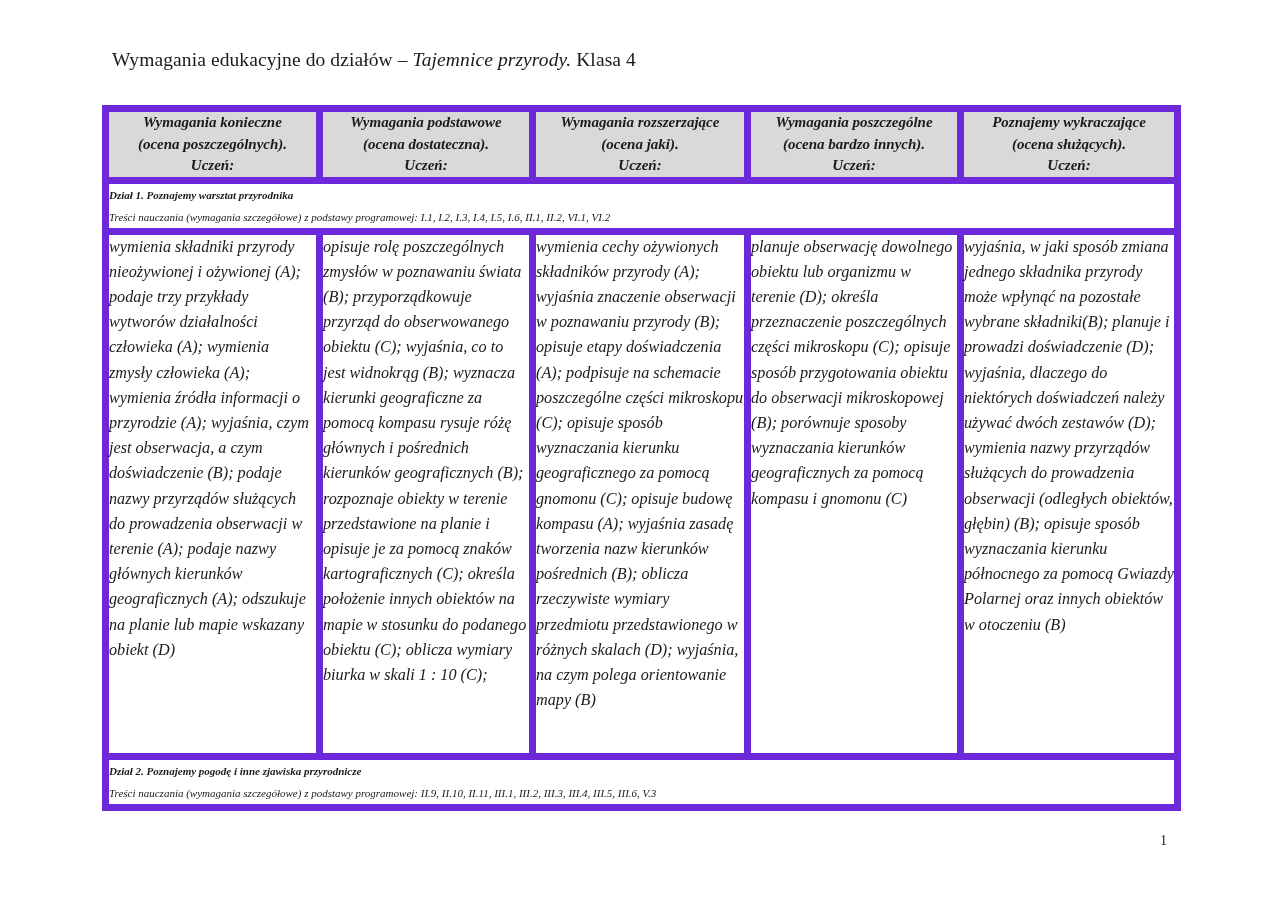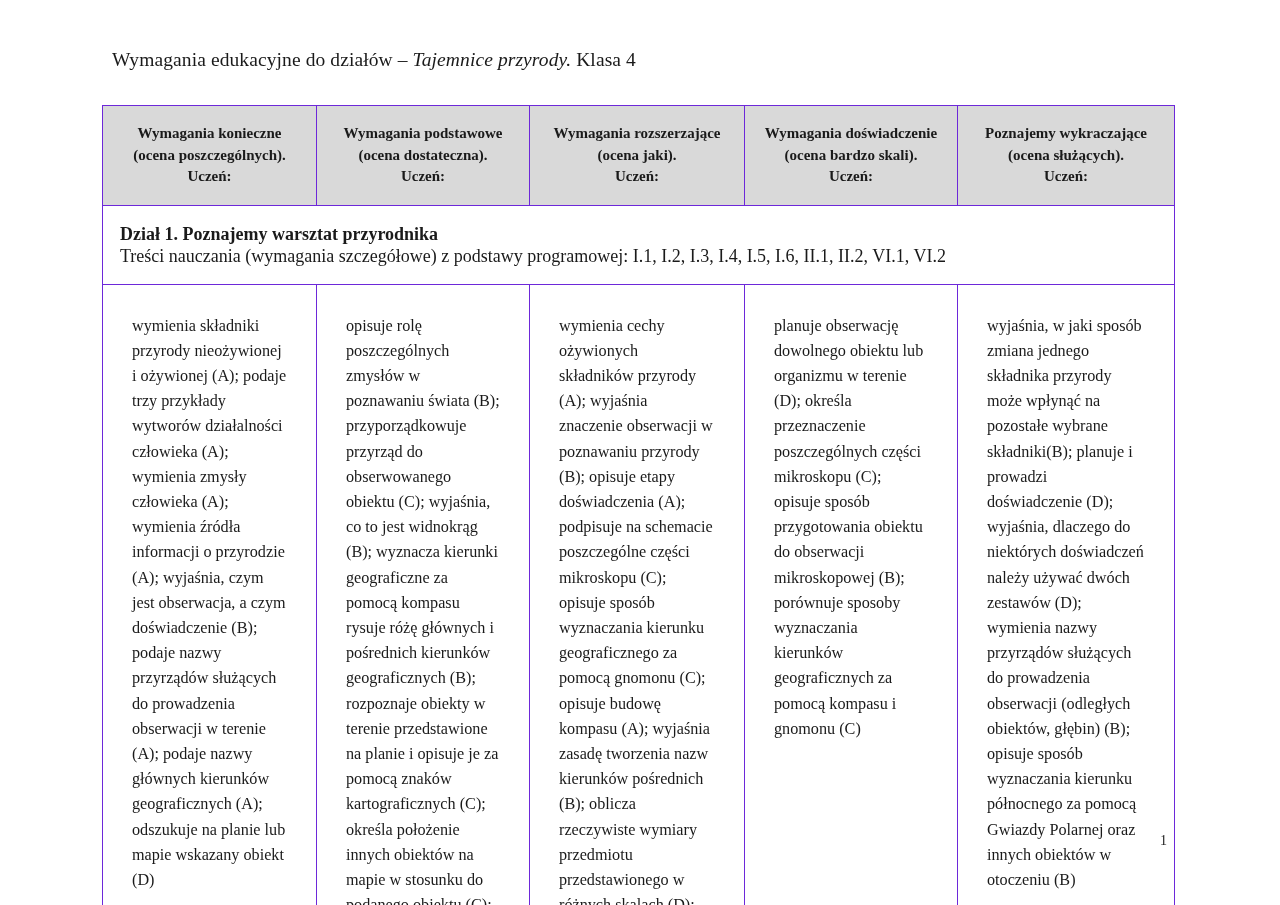--- a/index.html
+++ b/index.html
@@ -35,23 +35,24 @@
   }
   table.req-table {
     position: absolute;
     left: 102px;
     top: 105px;
     width: 1072px;
     border-collapse: collapse;
     table-layout: fixed;
   }
   table.req-table td {
-    border: 1px solid #6d28d9;
+    border: 7px solid #6d28d9;
     vertical-align: top;
-    padding: 17px;
+    padding: 0;
+    font-style: italic;
   }
   .col1 { width: 214px; }
   .col2 { width: 213px; }
   .col3 { width: 215px; }
   .col4 { width: 213px; }
   .col5 { width: 217px; }
 
   td.head-cell {
     background: #d9d9d9;
     text-align: center;
@@ -60,21 +61,21 @@
     font-size: 15px;
     line-height: 21.5px;
     padding: 6px 6px 7px 6px;
   }
   td.head-cell .hl {
     display: block;
   }
 
   td.section-cell {
     padding: 5px 0 5px 6px;
-    font-size: 18px;
+    font-size: 11px;
     line-height: 22px;
     margin-left: 33px;
   }
   .section-title {
     font-weight: bold;
     display: block;
     white-space: nowrap;
   }
   .section-sub {
     display: block;
@@ -82,21 +83,21 @@
   }
 
   td.body-cell {
     padding: 7px 7px 8px 8px;
     font-size: 16.2px;
     line-height: 25.2px;
     vertical-align: top;
     height: 518px;
   }
   td.body-cell p {
-    margin: 12px;
+    margin: 0;
     text-align: left;
     word-spacing: 0px;
   }
 
   .page-number {
     position: absolute;
     left: 1160px;
     top: 833px;
     font-size: 14px;
     line-height: 16px;
@@ -131,22 +132,22 @@
           <span class="hl">Wymagania podstawowe</span>
           <span class="hl">(ocena dostateczna).</span>
           <span class="hl">Uczeń:</span>
         </td>
         <td class="head-cell">
           <span class="hl">Wymagania rozszerzające</span>
           <span class="hl">(ocena jaki).</span>
           <span class="hl">Uczeń:</span>
         </td>
         <td class="head-cell">
-          <span class="hl">Wymagania doświadczenie</span>
-          <span class="hl">(ocena bardzo skali).</span>
+          <span class="hl">Wymagania poszczególne</span>
+          <span class="hl">(ocena bardzo innych).</span>
           <span class="hl">Uczeń:</span>
         </td>
         <td class="head-cell">
           <span class="hl">Poznajemy wykraczające</span>
           <span class="hl">(ocena służących).</span>
           <span class="hl">Uczeń:</span>
         </td>
       </tr>
 
       <tr>
@@ -167,18 +168,24 @@
           <p>wymienia cechy ożywionych składników przyrody (A); wyjaśnia znaczenie obserwacji w poznawaniu przyrody (B); opisuje etapy doświadczenia (A); podpisuje na schemacie poszczególne części mikroskopu (C); opisuje sposób wyznaczania kierunku geograficznego za pomocą gnomonu (C); opisuje budowę kompasu (A); wyjaśnia zasadę tworzenia nazw kierunków pośrednich (B); oblicza rzeczywiste wymiary przedmiotu przedstawionego w różnych skalach (D); wyjaśnia, na czym polega orientowanie mapy (B)</p>
         </td>
         <td class="body-cell">
           <p>planuje obserwację dowolnego obiektu lub organizmu w terenie (D); określa przeznaczenie poszczególnych części mikroskopu (C); opisuje sposób przygotowania obiektu do obserwacji mikroskopowej (B); porównuje sposoby wyznaczania kierunków geograficznych za pomocą kompasu i gnomonu (C)</p>
         </td>
         <td class="body-cell">
           <p>wyjaśnia, w jaki sposób zmiana jednego składnika przyrody może wpłynąć na pozostałe wybrane składniki(B); planuje i prowadzi doświadczenie (D); wyjaśnia, dlaczego do niektórych doświadczeń należy używać dwóch zestawów (D); wymienia nazwy przyrządów służących do prowadzenia obserwacji (odległych obiektów, głębin) (B); opisuje sposób wyznaczania kierunku północnego za pomocą Gwiazdy Polarnej oraz innych obiektów w otoczeniu (B)</p>
         </td>
       </tr>
 
+      <tr>
+        <td class="section-cell" colspan="5">
+          <span class="section-title">Dział 2. Poznajemy pogodę i inne zjawiska przyrodnicze</span>
+          <span class="section-sub">Treści nauczania (wymagania szczegółowe) z podstawy programowej: II.9, II.10, II.11, III.1, III.2, III.3, III.4, III.5, III.6, V.3</span>
+        </td>
+      </tr>
     </tbody>
   </table>
 
   <div class="page-number">1</div>
 
 </div>
 
 </body></html>

